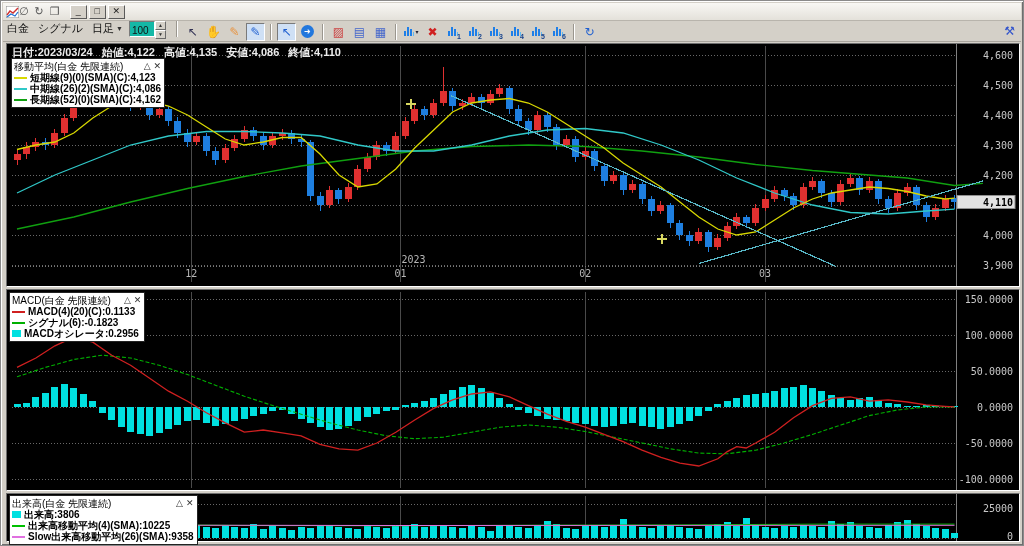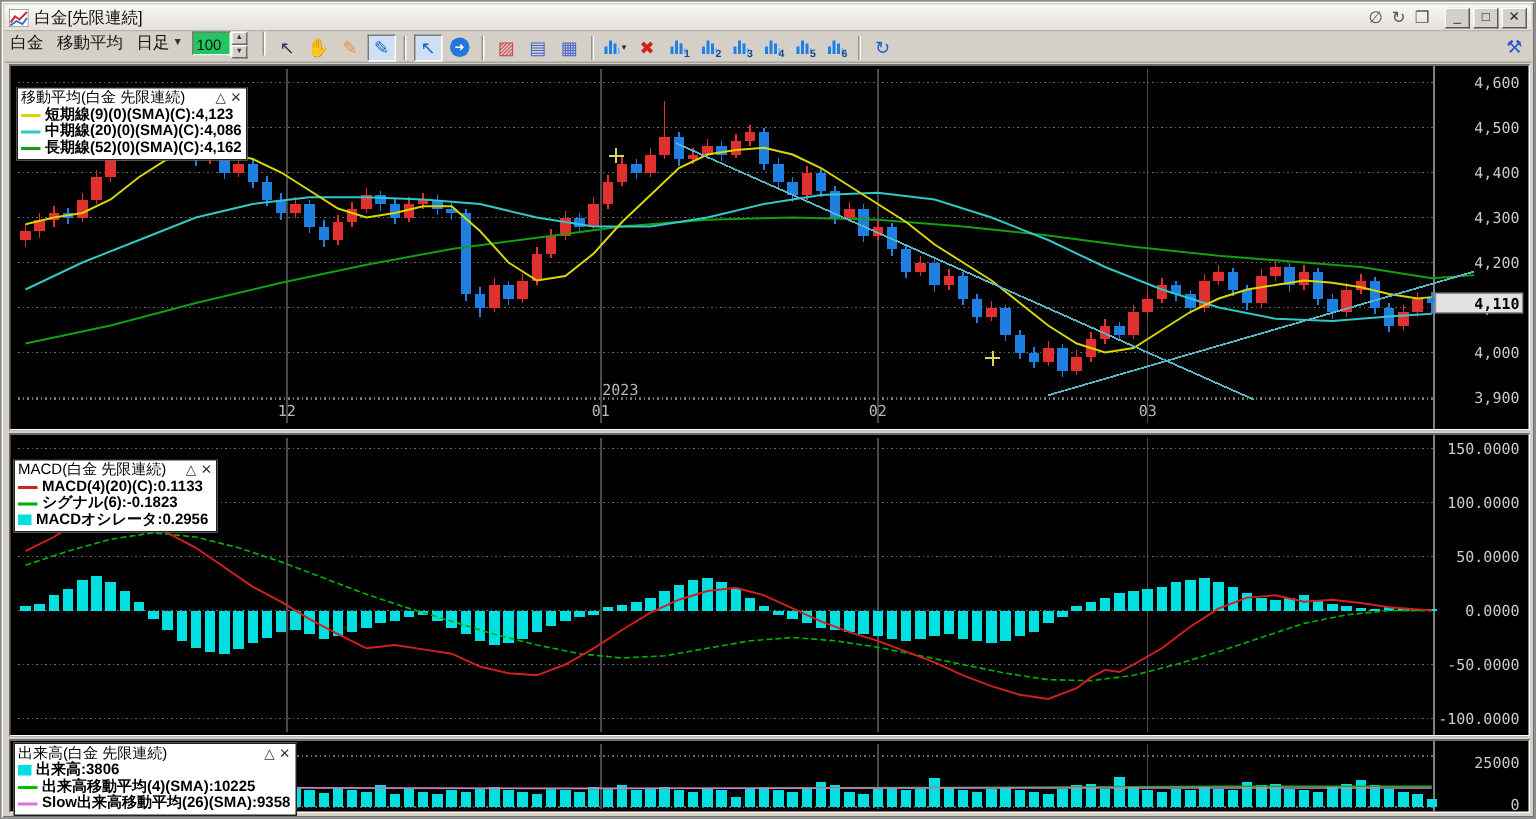--- a/index.html
+++ b/index.html
@@ -15,21 +15,21 @@
   .tb-mini span{font-size:11px;color:#555;cursor:default;}
   .winbtn{width:17px;height:14px;margin-left:2px;background:#d4d0c8;border:1px solid;
     border-color:#fff #5a5a5a #5a5a5a #fff;font-size:9px;line-height:11px;text-align:center;color:#222;}
   
   .toolbar{position:absolute;top:20px;left:2px;right:2px;height:21px;background:#d4d0c8;
     display:flex;align-items:flex-start;padding:0 4px;font-size:11px;color:#111;border-bottom:1px solid #a8a49c;}
   .tlabel{margin-right:9px;}
   .combo{display:flex;align-items:center;margin-right:6px;}
   .combo .dd{font-size:7px;color:#333;margin-left:2px;}
   .numbox{display:flex;align-items:stretch;height:16px;margin-right:6px;}
-  .numbox .val{width:26px;background:#22c55e;border:1px solid;border-color:#7a7a7a #fff #fff #7a7a7a;
+  .numbox .val{width:26px;background:#14b8a6;border:1px solid;border-color:#7a7a7a #fff #fff #7a7a7a;
     font-size:10px;padding:3px 2px;text-align:left;}
   .spin{display:flex;flex-direction:column;width:11px;}
   .spin span{flex:1;font-size:5px;line-height:7px;text-align:center;background:#d4d0c8;
     border:1px solid;border-color:#fff #6a6a6a #6a6a6a #fff;color:#333;}
   .ticons{display:flex;align-items:center;height:21px;}
   .tbtn{width:19px;height:18px;margin:0 1px;display:flex;align-items:center;justify-content:center;
     position:relative;border:1px solid transparent;font-size:12px;cursor:default;}
   .tbtn.pressed{border-color:#7a7a7a #fff #fff #7a7a7a;background:#cfe0f5;}
   .tbtn .dd{font-size:6px;color:#223;margin-left:1px;}
   .tsep{width:2px;height:16px;margin:0 4px;border-left:1px solid #9a968e;border-right:1px solid #fff;}
@@ -55,48 +55,47 @@
   .infobar span{margin-right:9px;}
   .legend{position:absolute;background:#fff;border:1px solid #222;color:#000;font-size:10px;
     line-height:11px;padding:1px 3px 2px 2px;}
   .lg-title{display:flex;align-items:center;white-space:nowrap;}
   .lg-title .t{flex:1;margin-right:10px;}
   .lg-btns span{margin-left:3px;font-size:9px;color:#333;}
   .lg-row{display:flex;align-items:center;white-space:nowrap;font-weight:bold;}
   .mk{display:inline-block;width:13px;height:2px;margin-right:3px;flex:0 0 auto;}
   .mk.block{height:7px;width:9px;}
   .lgd-price{top:14px;left:4px;}
-  .lgd-macd{top:16px;left:2px;}
+  .lgd-macd{top:2px;left:2px;}
   .lgd-vol{top:1px;left:2px;}
 </style>
 </head>
 <body>
 
 <div class="win">
 
   <div class="titlebar">
     <svg width="13" height="12">
       <rect x="0" y="0" width="13" height="12" fill="#fff" stroke="#888"></rect>
       <polyline points="1,9 4,5 7,7 12,2" fill="none" stroke="#d03030" stroke-width="1.4"></polyline>
       <polyline points="1,11 5,8 9,10 12,6" fill="none" stroke="#2070d0" stroke-width="1.2"></polyline>
     </svg>
-    <span class="ttl">白金[先限連続]</span>
     <span class="tb-mini">
       <span>∅</span>
       <span>↻</span>
       <span>❐</span>
     </span>
     <span class="winbtn">_</span>
     <span class="winbtn">□</span>
     <span class="winbtn">✕</span>
   </div>
 
   <div class="toolbar">
     <span class="tlabel">白金</span>
-    <span class="tlabel">移動平均</span>
+    <span class="tlabel">シグナル</span>
     <span class="combo">
       <span>日足</span>
       <span class="dd">▼</span>
     </span>
     <span class="numbox">
       <span class="val">100</span>
       <span class="spin">
         <span>▲</span>
         <span>▼</span>
       </span>
@@ -408,32 +407,35 @@
           <polyline points="10.0,105.5 28.9,101.0 47.9,98.0 66.8,89.0 85.8,74.0 104.7,62.0 123.6,56.0 142.6,57.5 161.5,62.0 180.5,71.0 199.4,83.0 218.3,95.0 237.3,101.0 256.2,98.0 275.2,93.5 294.1,93.5 313.0,110.0 332.0,131.0 350.9,143.0 369.9,140.0 388.8,125.0 407.7,104.0 426.7,86.0 445.6,68.0 464.6,59.0 483.5,56.0 502.4,54.5 521.4,59.0 540.3,68.0 559.3,80.0 578.2,92.0 597.1,104.0 616.1,119.0 635.0,131.0 654.0,143.0 672.9,158.0 691.8,173.0 710.8,185.0 729.7,191.0 748.7,188.0 767.6,176.0 786.5,164.0 805.5,155.0 824.4,149.0 843.4,146.0 862.3,143.0 881.2,144.5 900.2,147.5 919.1,152.0 938.1,155.0 947.5,154.1" fill="none" stroke="#d8d800" stroke-width="1.3"></polyline>
           <line x1="443.726" y1="51.5" x2="829.1550000000001" y2="222.5" stroke="#58b8c8" stroke-width="1.2" shape-rendering="crispEdges"></line>
           <line x1="691.84" y1="219.5" x2="975.94" y2="137" stroke="#58b8c8" stroke-width="1.2" shape-rendering="crispEdges"></line>
           <line x1="398.95200000000006" y1="59.9" x2="408.95200000000006" y2="59.9" stroke="#d8d860" stroke-width="1.4" shape-rendering="crispEdges"></line>
           <line x1="403.95200000000006" y1="54.9" x2="403.95200000000006" y2="64.9" stroke="#d8d860" stroke-width="1.4" shape-rendering="crispEdges"></line>
           <line x1="649.907" y1="194.9" x2="659.907" y2="194.9" stroke="#d8d860" stroke-width="1.4" shape-rendering="crispEdges"></line>
           <line x1="654.907" y1="189.9" x2="654.907" y2="199.9" stroke="#d8d860" stroke-width="1.4" shape-rendering="crispEdges"></line>
           <rect x="950" y="151.5" width="58" height="13" fill="#e2e2e2" stroke="#909090"></rect>
           <text x="1006" y="162" fill="#000" font-size="10" text-anchor="end" font-family="&quot;DejaVu Sans Mono&quot;,&quot;Liberation Mono&quot;,monospace" font-weight="bold">4,110</text>
         </svg>
+      <div class="infobar">
+        <span>日付:2023/03/24</span><span>始値:4,122</span><span>高値:4,135</span><span>安値:4,086</span><span>終値:4,110</span>
+      </div>
       <div class="legend lgd-price">
         <div class="lg-title">
             <span class="t">移動平均(白金 先限連続)</span>
           <span class="lg-btns"><span>△</span><span>✕</span></span>
           </div>
         <div class="lg-row">
             <span class="mk" style="background: rgb(216, 216, 0);"></span>
             <span>短期線(9)(0)(SMA)(C):4,123</span>
           </div>
         <div class="lg-row">
             <span class="mk" style="background: rgb(48, 200, 200);"></span>
-            <span>中期線(20)(0)(SMA)(C):4,086</span>
+            <span>中期線(26)(2)(SMA)(C):4,086</span>
           </div>
         <div class="lg-row">
             <span class="mk" style="background: rgb(16, 160, 16);"></span>
             <span>長期線(52)(0)(SMA)(C):4,162</span>
           </div>
       </div>
     </div>
 
     <div class="panel panel-macd">
       <svg id="svg-macd" width="1012" height="200">

